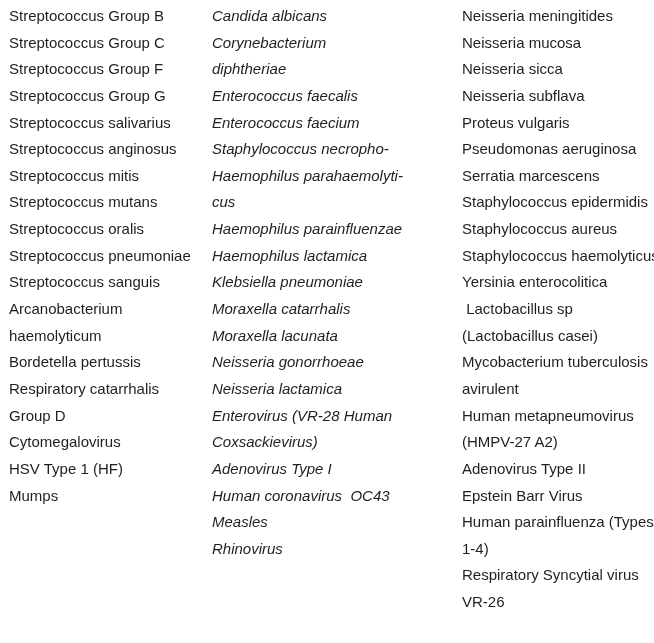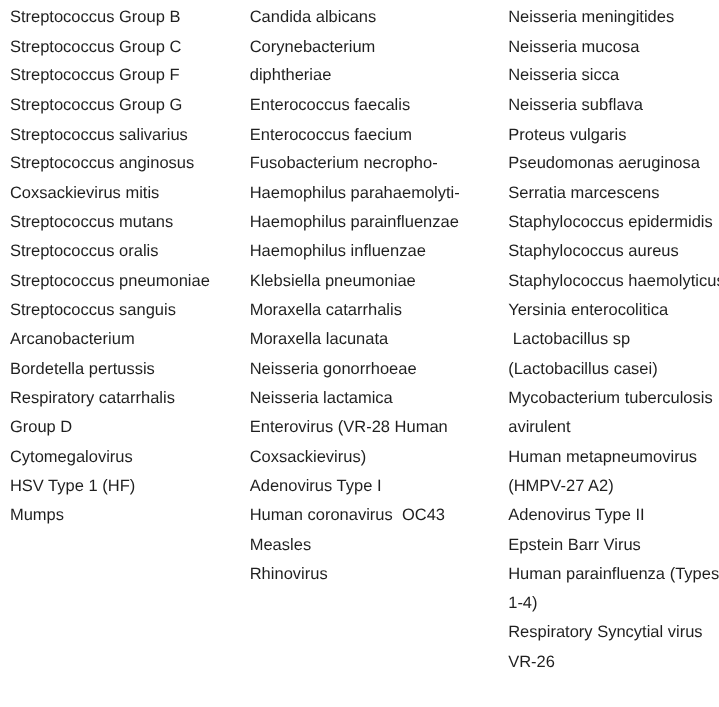--- a/index.html
+++ b/index.html
@@ -14,62 +14,64 @@
       overflow: hidden;
       font-family: "Liberation Sans", sans-serif;
       color: #1f1f1f;
       font-size: 15px;
     }
     .col {
       position: absolute;
       top: 3px;
     }
     .col-1 { left: 9px; width: 210px; }
-    .col-2 { left: 227px; width: 212px; }
+    .col-2 { left: 212px; width: 212px; font-style: italic; }
     .col-3 { left: 446px; width: 212px; margin-left: 16px; }
     .line {
       height: 26.65px;
       line-height: 26.65px;
       white-space: pre;
     }
   </style>
 </head>
 <body>
 
 <div class="col col-1">
   <div class="line">Streptococcus Group B</div>
   <div class="line">Streptococcus Group C</div>
   <div class="line">Streptococcus Group F</div>
   <div class="line">Streptococcus Group G</div>
   <div class="line">Streptococcus salivarius</div>
   <div class="line">Streptococcus anginosus</div>
-  <div class="line">Coxsackievirus mitis</div>
+  <div class="line">Streptococcus mitis</div>
   <div class="line">Streptococcus mutans</div>
   <div class="line">Streptococcus oralis</div>
   <div class="line">Streptococcus pneumoniae</div>
   <div class="line">Streptococcus sanguis</div>
   <div class="line">Arcanobacterium</div>
+  <div class="line">haemolyticum</div>
   <div class="line">Bordetella pertussis</div>
   <div class="line">Respiratory catarrhalis</div>
   <div class="line">Group D</div>
   <div class="line">Cytomegalovirus</div>
   <div class="line">HSV Type 1 (HF)</div>
   <div class="line">Mumps</div>
 </div>
 
 <div class="col col-2">
   <div class="line">Candida albicans</div>
   <div class="line">Corynebacterium</div>
   <div class="line">diphtheriae</div>
   <div class="line">Enterococcus faecalis</div>
   <div class="line">Enterococcus faecium</div>
-  <div class="line">Fusobacterium necropho-</div>
+  <div class="line">Staphylococcus necropho-</div>
   <div class="line">Haemophilus parahaemolyti-</div>
+  <div class="line">cus</div>
   <div class="line">Haemophilus parainfluenzae</div>
-  <div class="line">Haemophilus influenzae</div>
+  <div class="line">Haemophilus lactamica</div>
   <div class="line">Klebsiella pneumoniae</div>
   <div class="line">Moraxella catarrhalis</div>
   <div class="line">Moraxella lacunata</div>
   <div class="line">Neisseria gonorrhoeae</div>
   <div class="line">Neisseria lactamica</div>
   <div class="line">Enterovirus (VR-28 Human</div>
   <div class="line">Coxsackievirus)</div>
   <div class="line">Adenovirus Type I</div>
   <div class="line">Human coronavirus  OC43</div>
   <div class="line">Measles</div>

